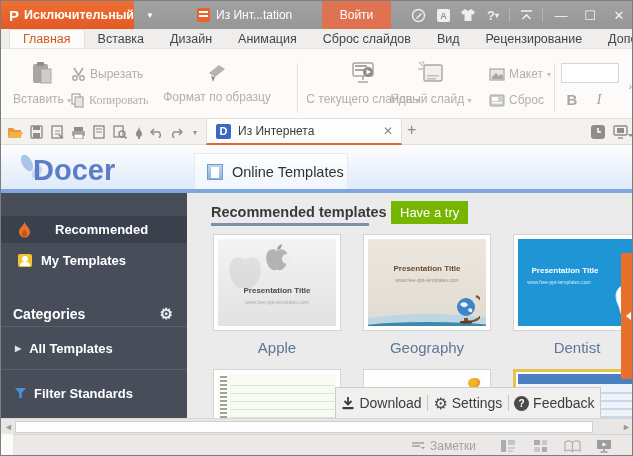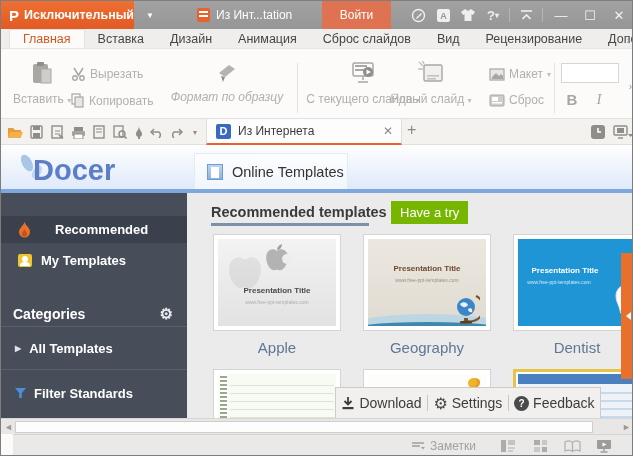--- a/index.html
+++ b/index.html
@@ -170,28 +170,28 @@
       <div class="lbl"><span>Вставить</span> <span class="caret-s">▾</span></div>
     </div>
     <div class="rb-row" style="left:70px; top:10px;">
       <svg width="15" height="14" viewBox="0 0 15 14">
           <path d="M3 1 L8 9 M12 1 L7 9" stroke="#a9a6a3" stroke-width="1.5" fill="none"></path>
           <circle cx="4" cy="11" r="2.2" fill="none" stroke="#a9a6a3" stroke-width="1.4"></circle>
           <circle cx="11" cy="11" r="2.2" fill="none" stroke="#a9a6a3" stroke-width="1.4"></circle>
         </svg>
       <span>Вырезать</span>
     </div>
-    <div class="rb-row" style="left:70px; top:36px;">
+    <div class="rb-row" style="left:70px; top:36px;font-family:Liberation Serif, serif;">
       <svg width="14" height="15" viewBox="0 0 14 15">
           <rect x="1" y="1" width="8" height="10" fill="#fff" stroke="#a9a6a3" stroke-width="1.2"></rect>
           <rect x="4" y="4" width="8" height="10" fill="#e8e6e4" stroke="#a9a6a3" stroke-width="1.2"></rect>
         </svg>
       <span>Копировать</span>
     </div>
-    <div class="rb-big" style="left:162px; width:128px; top:6px;font-style:italic;">
+    <div class="rb-big" style="left:152px; width:128px; top:6px;">
       <svg width="22" height="20" viewBox="0 0 22 20">
           <path d="M3 10 L13 2 L19 6 L9 14 Z" fill="#b5b2af"></path>
           <path d="M9 14 L7 19 L5 13 Z" fill="#8f8c89"></path>
         </svg>
       <div class="lbl">Формат по образцу</div>
     </div>
     <div class="rb-sep" style="left:296px;"></div>
     <div class="rb-big" style="left:302px; width:120px;">
       <svg width="26" height="24" viewBox="0 0 26 24">
           <rect x="3" y="2" width="20" height="13" rx="1.5" fill="none" stroke="#a9a6a3" stroke-width="1.5"></rect>

